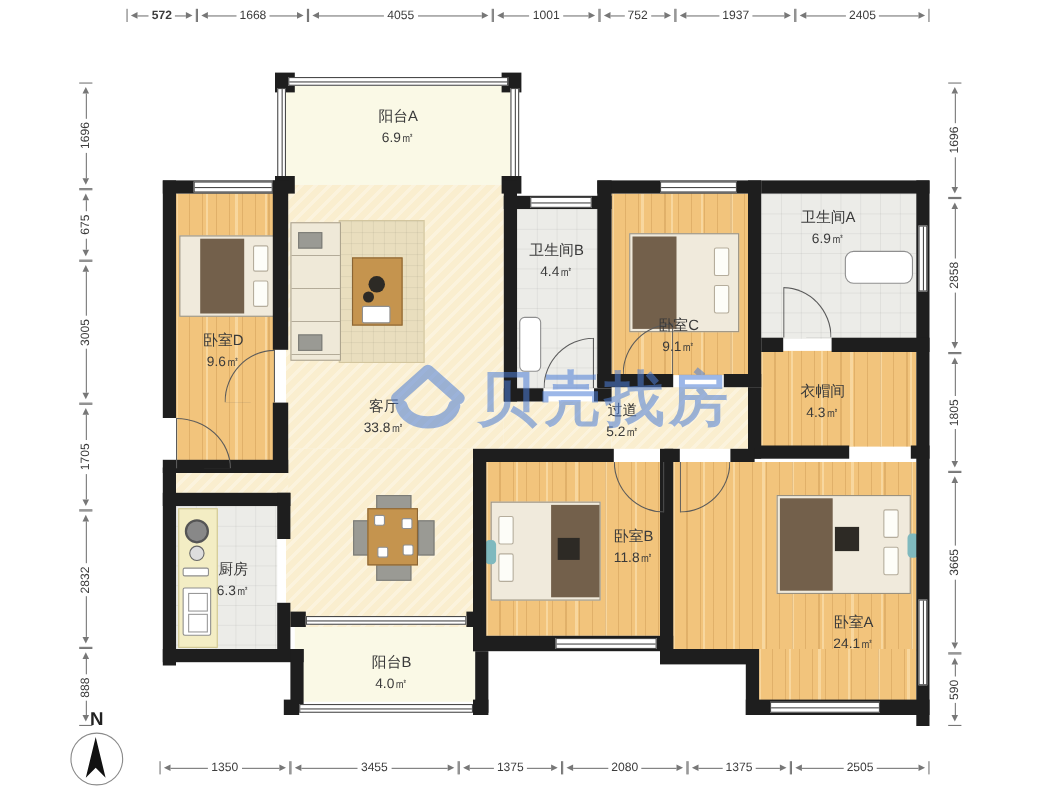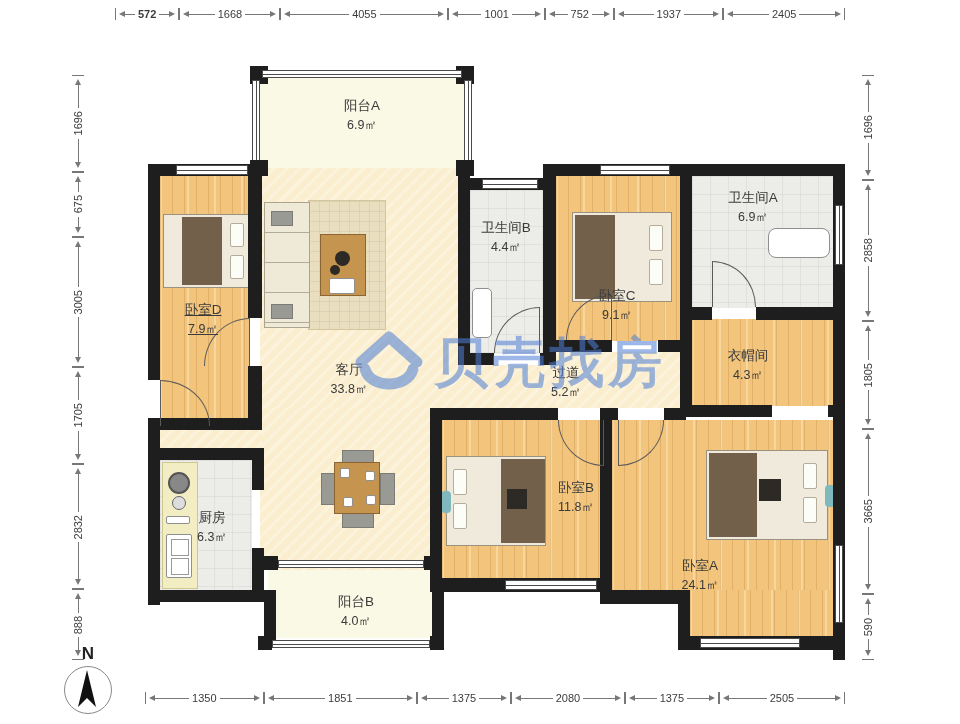--- a/index.html
+++ b/index.html
@@ -125,21 +125,21 @@
       <div class="seg" style="flex-grow: 2240;">
         <span class="ah a1"></span>
         <span class="ln"></span>
         <span class="lb">1350</span>
         <span class="ln"></span>
         <span class="ah a2"></span>
       </div>
       <div class="seg" style="flex-grow: 3455;">
         <span class="ah a1"></span>
         <span class="ln"></span>
-        <span class="lb">1851</span>
+        <span class="lb">3455</span>
         <span class="ln"></span>
         <span class="ah a2"></span>
       </div>
       <div class="seg" style="flex-grow: 1375;">
         <span class="ah a1"></span>
         <span class="ln"></span>
         <span class="lb">1375</span>
         <span class="ln"></span>
         <span class="ah a2"></span>
       </div>
@@ -405,23 +405,23 @@
   <div class="door" style="left:494px;top:307px;width:46px;height:46px;border-top-left-radius:100%;border-top-width:1.5px;border-left-width:1.5px;border-right-width:1.5px;"></div>
   <div class="door" style="left:566px;top:294px;width:46px;height:46px;border-top-left-radius:100%;border-top-width:1.5px;border-left-width:1.5px;border-right-width:1.5px;"></div>
   <div class="door" style="left:712px;top:261px;width:44px;height:46px;border-top-right-radius:100%;border-top-width:1.5px;border-right-width:1.5px;border-left-width:1.5px;"></div>
   <div class="door" style="left:558px;top:420px;width:46px;height:46px;border-bottom-left-radius:100%;border-bottom-width:1.5px;border-left-width:1.5px;border-right-width:1.5px;"></div>
   <div class="door" style="left:618px;top:420px;width:46px;height:46px;border-bottom-right-radius:100%;border-bottom-width:1.5px;border-right-width:1.5px;border-left-width:1.5px;"></div>
 
   <div class="room-label" style="left:362px;top:96px;">
       <div class="nm">阳台A</div>
       <div class="ar">6.9㎡</div>
     </div>
-  <div class="room-label" style="left:203px;top:300px;text-decoration:underline;">
+  <div class="room-label" style="left:203px;top:300px;">
       <div class="nm">卧室D</div>
-      <div class="ar">7.9㎡</div>
+      <div class="ar">9.6㎡</div>
     </div>
   <div class="room-label" style="left:349px;top:360px;">
       <div class="nm">客厅</div>
       <div class="ar">33.8㎡</div>
     </div>
   <div class="room-label" style="left:506px;top:218px;">
       <div class="nm">卫生间B</div>
       <div class="ar">4.4㎡</div>
     </div>
   <div class="room-label" style="left:617px;top:286px;">
@@ -445,21 +445,21 @@
       <div class="ar">6.3㎡</div>
     </div>
   <div class="room-label" style="left:356px;top:592px;">
       <div class="nm">阳台B</div>
       <div class="ar">4.0㎡</div>
     </div>
   <div class="room-label" style="left:576px;top:478px;">
       <div class="nm">卧室B</div>
       <div class="ar">11.8㎡</div>
     </div>
-  <div class="room-label" style="left:700px;top:556px;">
+  <div class="room-label" style="left:776px;top:556px;">
       <div class="nm">卧室A</div>
       <div class="ar">24.1㎡</div>
     </div>
 
   <div id="watermark">
     <svg width="74" height="74" viewBox="0 0 74 74">
       <path d="M9 36 L37 11 L65 36" fill="none" stroke="#4D7ED6" stroke-width="11" stroke-linecap="round" stroke-linejoin="round"></path>
       <path d="M13 43 C18 63 56 63 61 43" fill="none" stroke="#4D7ED6" stroke-width="11" stroke-linecap="round"></path>
     </svg>
     <span id="wm-text">贝壳找房</span>

